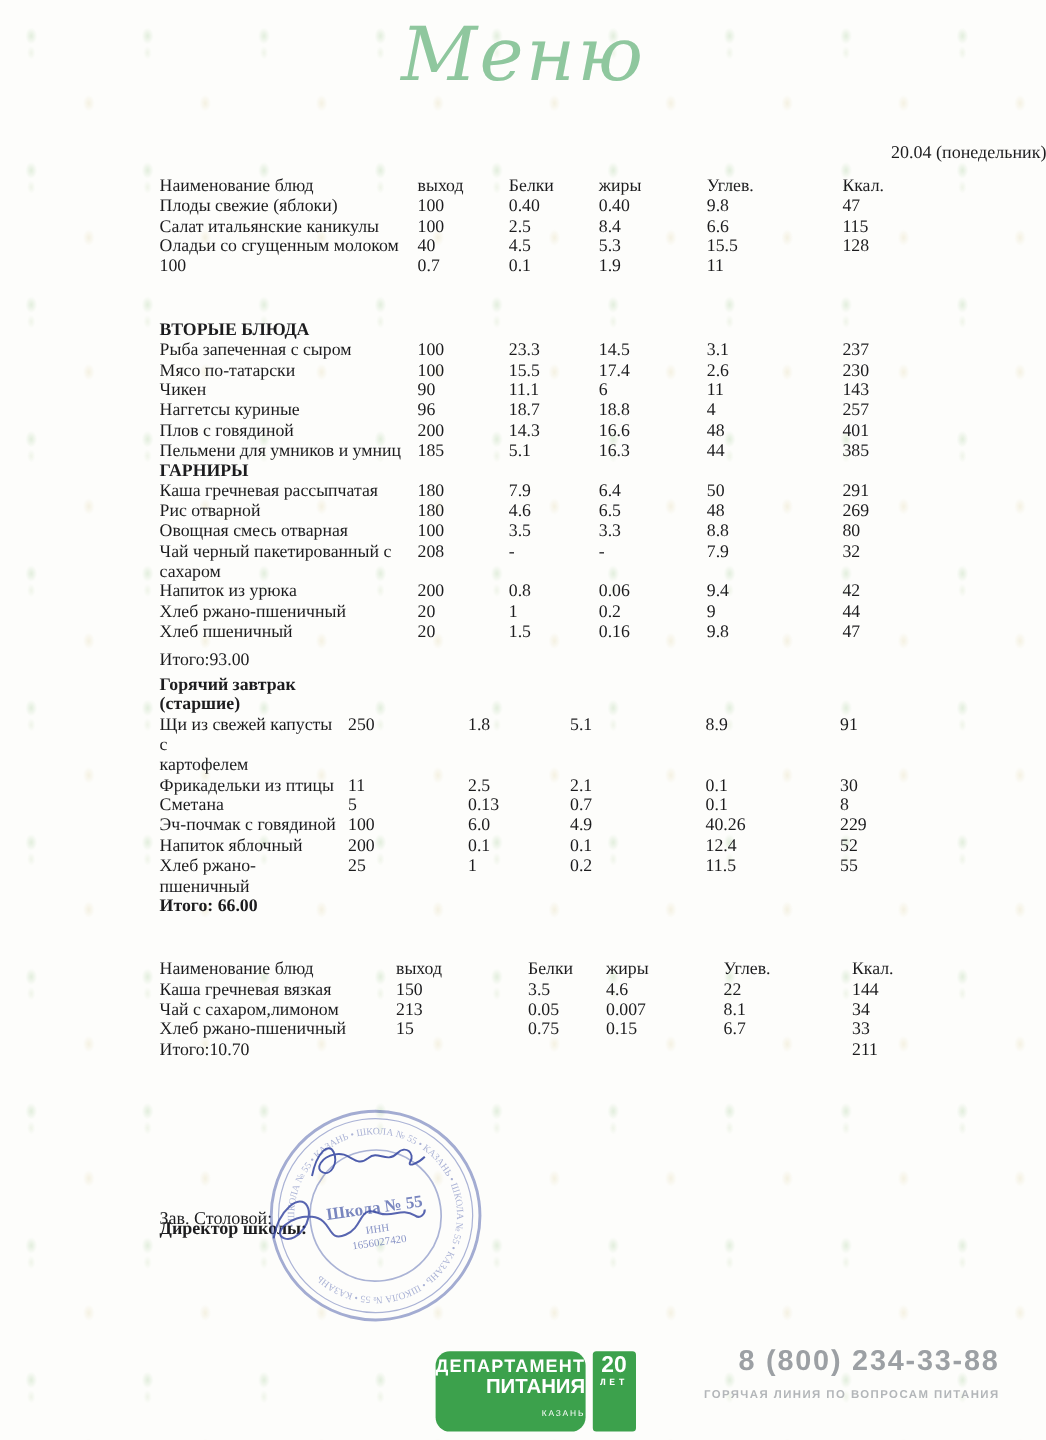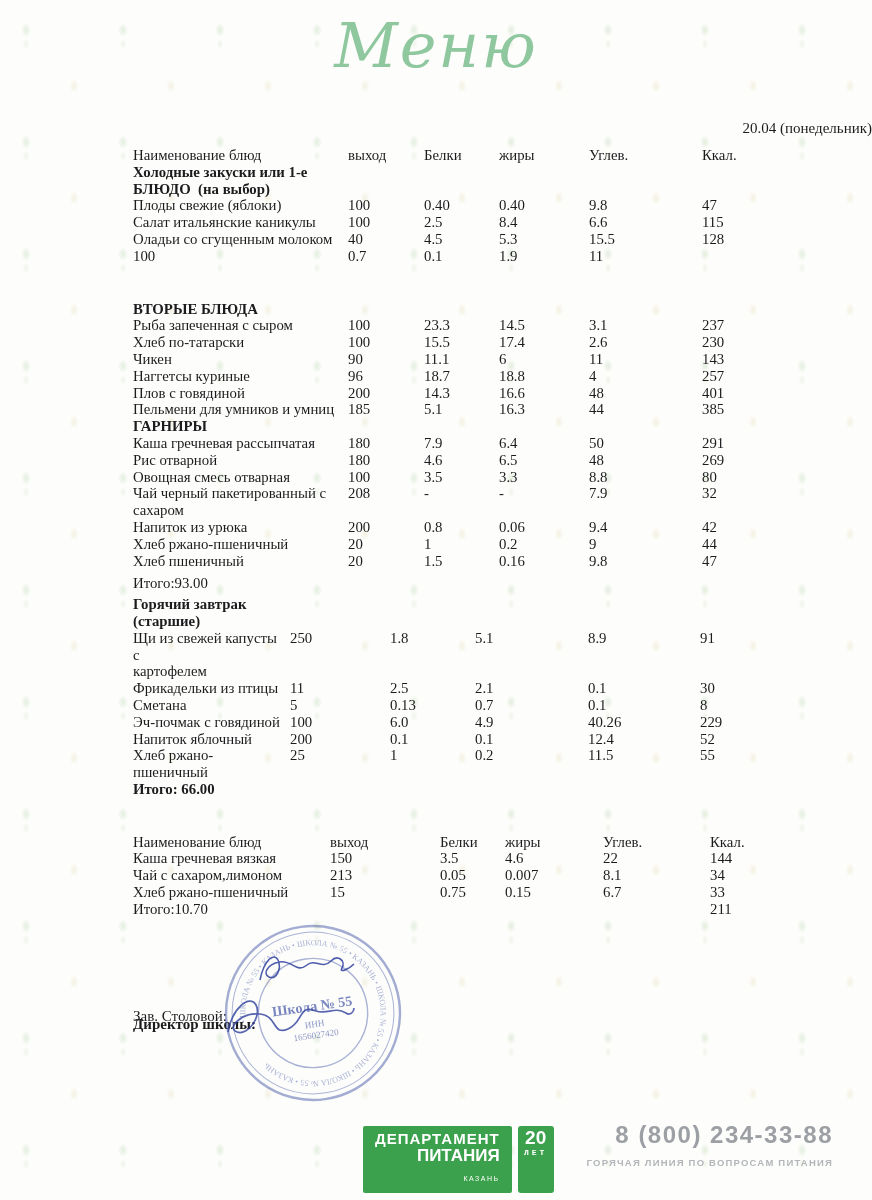--- a/index.html
+++ b/index.html
@@ -44,21 +44,21 @@
   .lbl-director { top:1016px;font-weight:bold; }
   .lbl-manager  { top:1008px; }
   .sig { position:absolute; }
   .sig-director { left:252px; top:944px; width:110px; height:48px; }
   .sig-manager  { left:222px; top:988px; width:135px; height:60px; }
   .stamp { position:absolute; left:222px; top:922px; width:182px; height:182px; transform:rotate(-8deg); opacity:0.85; }
   
   .footer-logo { position:absolute; left:363px; top:1126px; display:flex; align-items:stretch;
     font-family:"Liberation Sans", sans-serif; }
   .logo-left { background:var(--logo_green,#3ca14c); color:#fff; font-weight:bold;
-    padding:4px 12px 3px; border-radius:2px; }
+    padding:4px 0 3px; border-radius:12px; }
   .logo-row1 { font-size:15px; letter-spacing:1px; line-height:17px; }
   .logo-row2 { font-size:17px; line-height:18px; display:flex; align-items:flex-end; gap:5px;flex-direction:column; }
   .logo-city { font-size:7px; letter-spacing:1.5px; font-weight:normal; padding-bottom:2px; }
   .badge { background:var(--logo_green,#3ca14c); color:#fff; border-radius:3px; width:36px;
     margin-left:6px; text-align:center; padding:2px 0 3px; font-weight:bold; }
   .badge-num { font-size:19px; line-height:20px; }
   .badge-lbl { font-size:8px; letter-spacing:3px; line-height:10px;font-family:Liberation Mono, monospace; }
   .footer-right { position:absolute; right:39px; top:1122px; text-align:right;
     font-family:"Liberation Sans", sans-serif; color:var(--phone_gray,#9ca0a4); }
   .phone { font-size:24px; font-weight:bold; letter-spacing:1.5px; line-height:26px; }
@@ -76,24 +76,20 @@
 
     <div class="row r1">
       <span class="c name">Наименование блюд</span>
       <span class="c">выход</span>
       <span class="c">Белки</span>
       <span class="c">жиры</span>
       <span class="c">Углев.</span>
       <span class="c">Ккал.</span>
     </div>
 
-    <div class="row r1">
-      <span class="c name b">Холодные закуски или 1-е
-БЛЮДО  (на выбор)</span>
-    </div>
     <div>
 
         <div class="row r1">
           <span class="c name">Плоды свежие (яблоки)</span>
           <span class="c">100</span>
           <span class="c">0.40</span>
           <span class="c">0.40</span>
           <span class="c">9.8</span>
           <span class="c">47</span>
         </div>
@@ -133,21 +129,21 @@
         <div class="row r1">
           <span class="c name">Рыба запеченная с сыром</span>
           <span class="c">100</span>
           <span class="c">23.3</span>
           <span class="c">14.5</span>
           <span class="c">3.1</span>
           <span class="c">237</span>
         </div>
 
         <div class="row r1">
-          <span class="c name">Хлеб по-татарски</span>
+          <span class="c name">Мясо по-татарски</span>
           <span class="c">100</span>
           <span class="c">15.5</span>
           <span class="c">17.4</span>
           <span class="c">2.6</span>
           <span class="c">230</span>
         </div>
 
         <div class="row r1">
           <span class="c name">Чикен</span>
           <span class="c">90</span>

